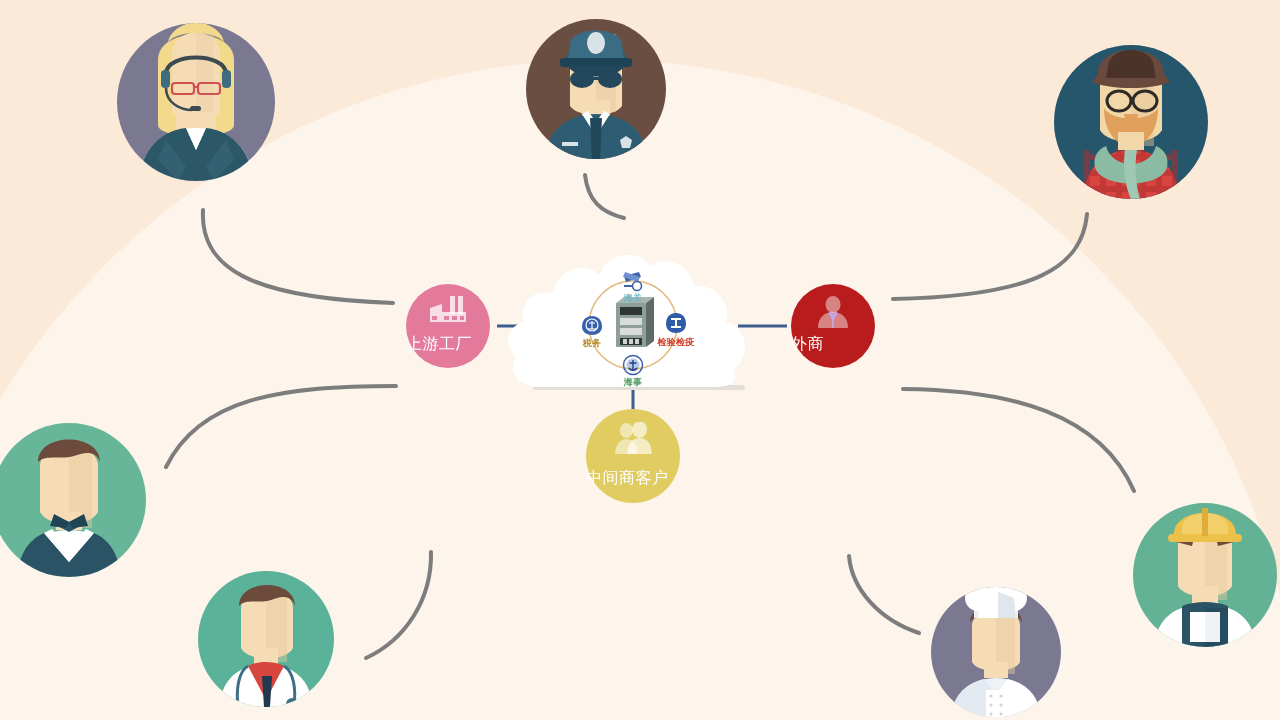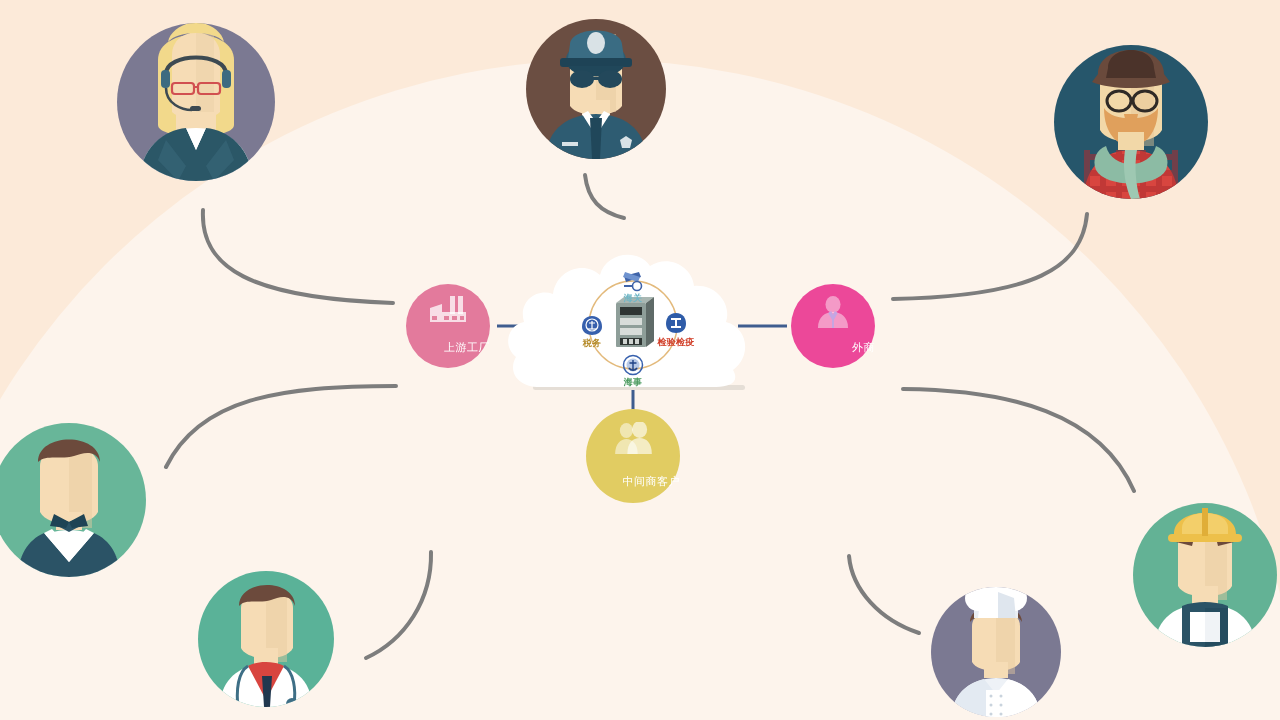--- a/index.html
+++ b/index.html
@@ -5,22 +5,22 @@
   html,body{margin:0;padding:0;}
   body{
     width:1280px;height:720px;overflow:hidden;
     background:#fcead9;
     font-family:"Liberation Sans","DejaVu Sans",sans-serif;
     position:relative;
   }
   #stage{position:absolute;inset:0;width:1280px;height:520px;}
   .layer{position:absolute;left:0;top:0;width:1280px;height:720px;}
   .node-label{
-    position:absolute;left:0;right:0;text-align:right;
-    color:#ffffff;font-size:11px;letter-spacing:.5px;
+    position:absolute;left:0;right:0;text-align:left;
+    color:#ffffff;font-size:16px;letter-spacing:.5px;
     pointer-events:none;
   }
   .hub-label{
     position:absolute;text-align:center;font-size:9px;font-weight:bold;
     letter-spacing:.3px;white-space:nowrap;
   }
   .circle-node{position:absolute;border-radius:50%;}
 </style>
 </head>
 <body>
@@ -122,21 +122,21 @@
       <path d="M2 12 L14 8 L14 26 L2 26 Z" fill="#ffffff" opacity=".75"></path>
       <rect x="14" y="16" width="24" height="10" fill="#ffffff" opacity=".75"></rect>
       <rect x="4" y="20" width="5" height="4" fill="#e3829f"></rect>
       <rect x="16" y="20" width="5" height="4" fill="#e3829f"></rect>
       <rect x="24" y="20" width="5" height="4" fill="#e3829f"></rect>
       <rect x="32" y="20" width="4" height="4" fill="#e3829f"></rect>
     </svg>
         </div>
         <div class="node-label" style="bottom: 12.6px;">上游工厂</div>
       </div>
-      <div class="circle-node" style="left: 791px; top: 284px; width: 84px; height: 84px; background: #ec4899; font-family: Liberation Mono, monospace;">
+      <div class="circle-node" style="left: 791px; top: 284px; width: 84px; height: 84px; background: #b91c1c; font-family: Liberation Mono, monospace;">
         <div style="position: absolute; left: 0px; right: 0px; top: 11.76px; display: flex; justify-content: center;">
           <svg viewBox="0 0 40 34" width="38" height="32">
       <ellipse cx="20" cy="9" rx="8" ry="9" fill="#ffffff" opacity=".45"></ellipse>
       <path d="M4 34 C4 22 12 17 20 17 C28 17 36 22 36 34 Z" fill="#ffffff" opacity=".45"></path>
       <path d="M15 18 L20 27 L25 18 L22 16 L20 20 L18 16 Z" fill="#c3a6e3"></path>
       <path d="M19 24 L21 24 L21 34 L19 34 Z" fill="#c3a6e3"></path>
     </svg>
         </div>
         <div class="node-label" style="bottom: 12.6px;">外商</div>
       </div>

